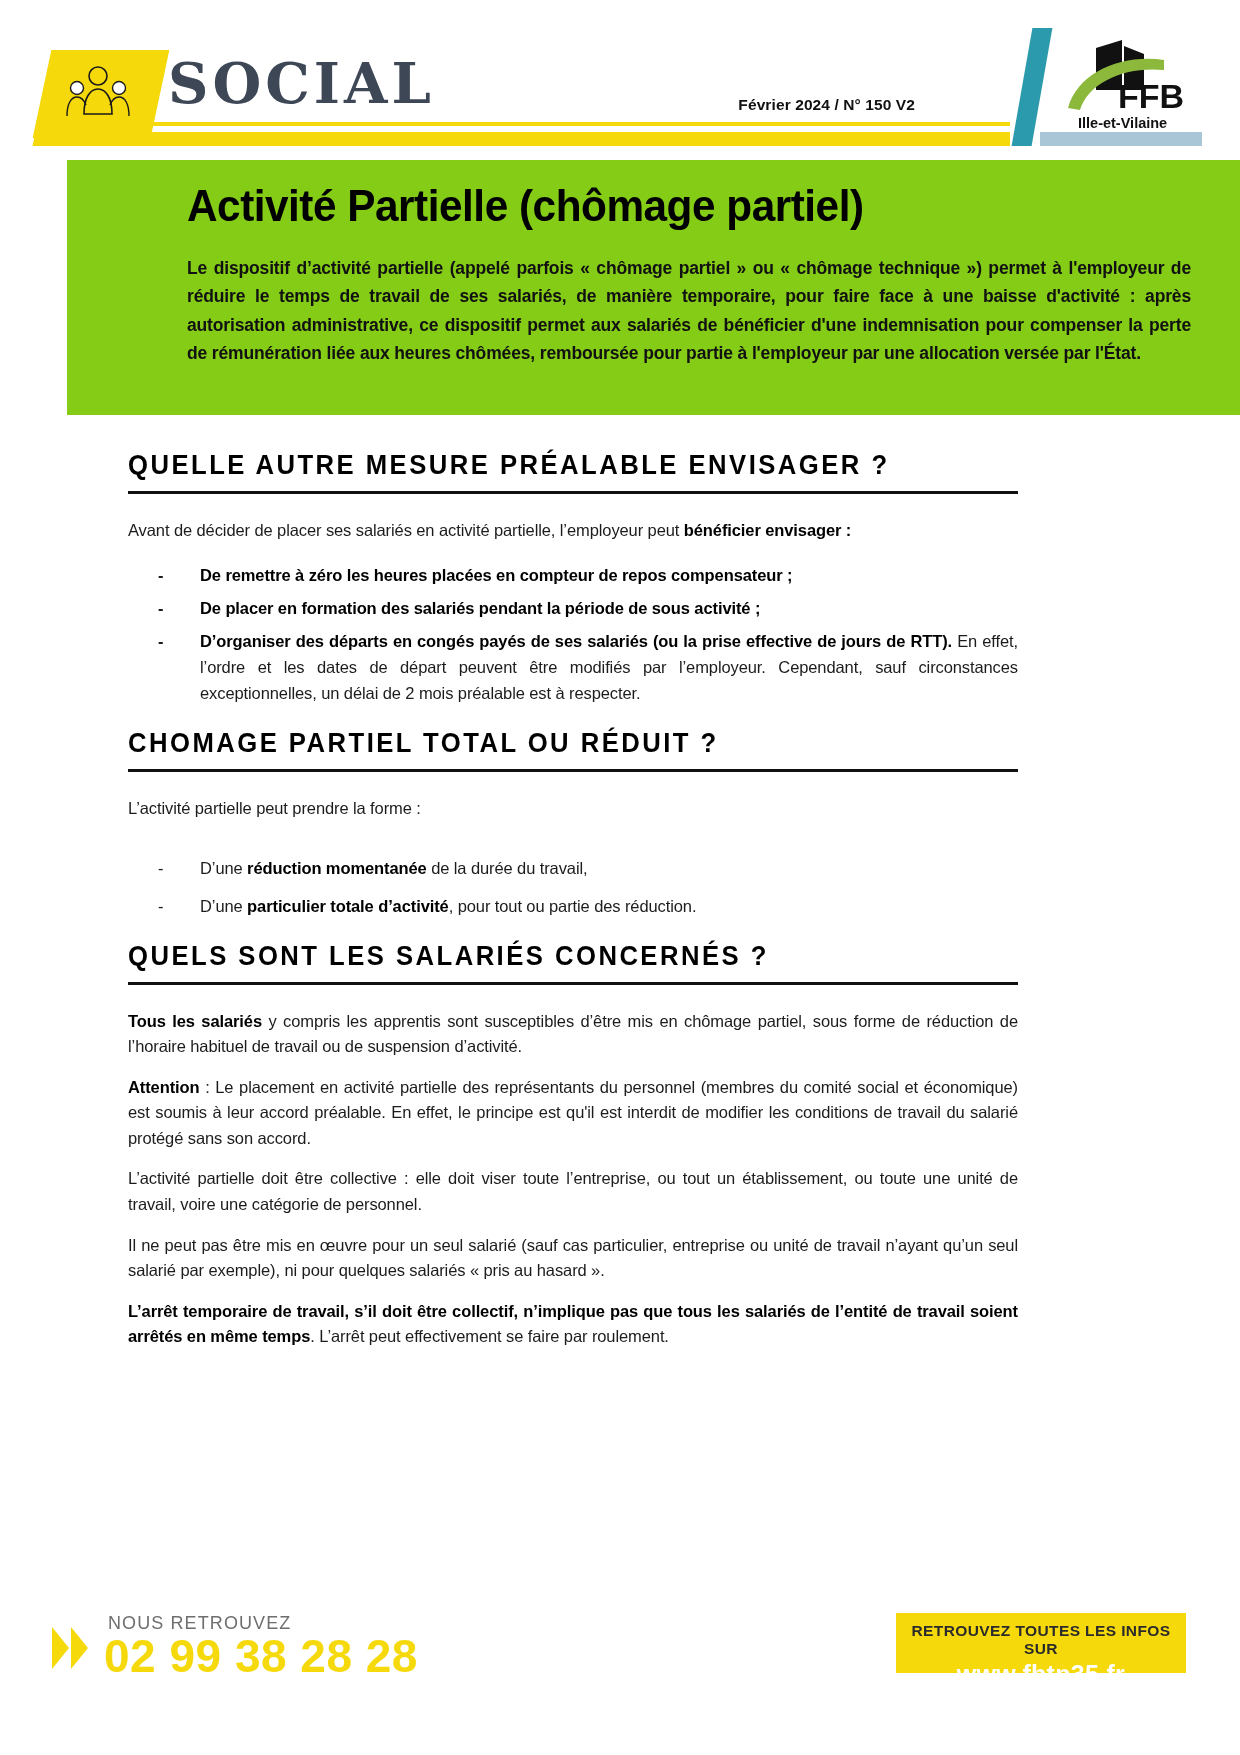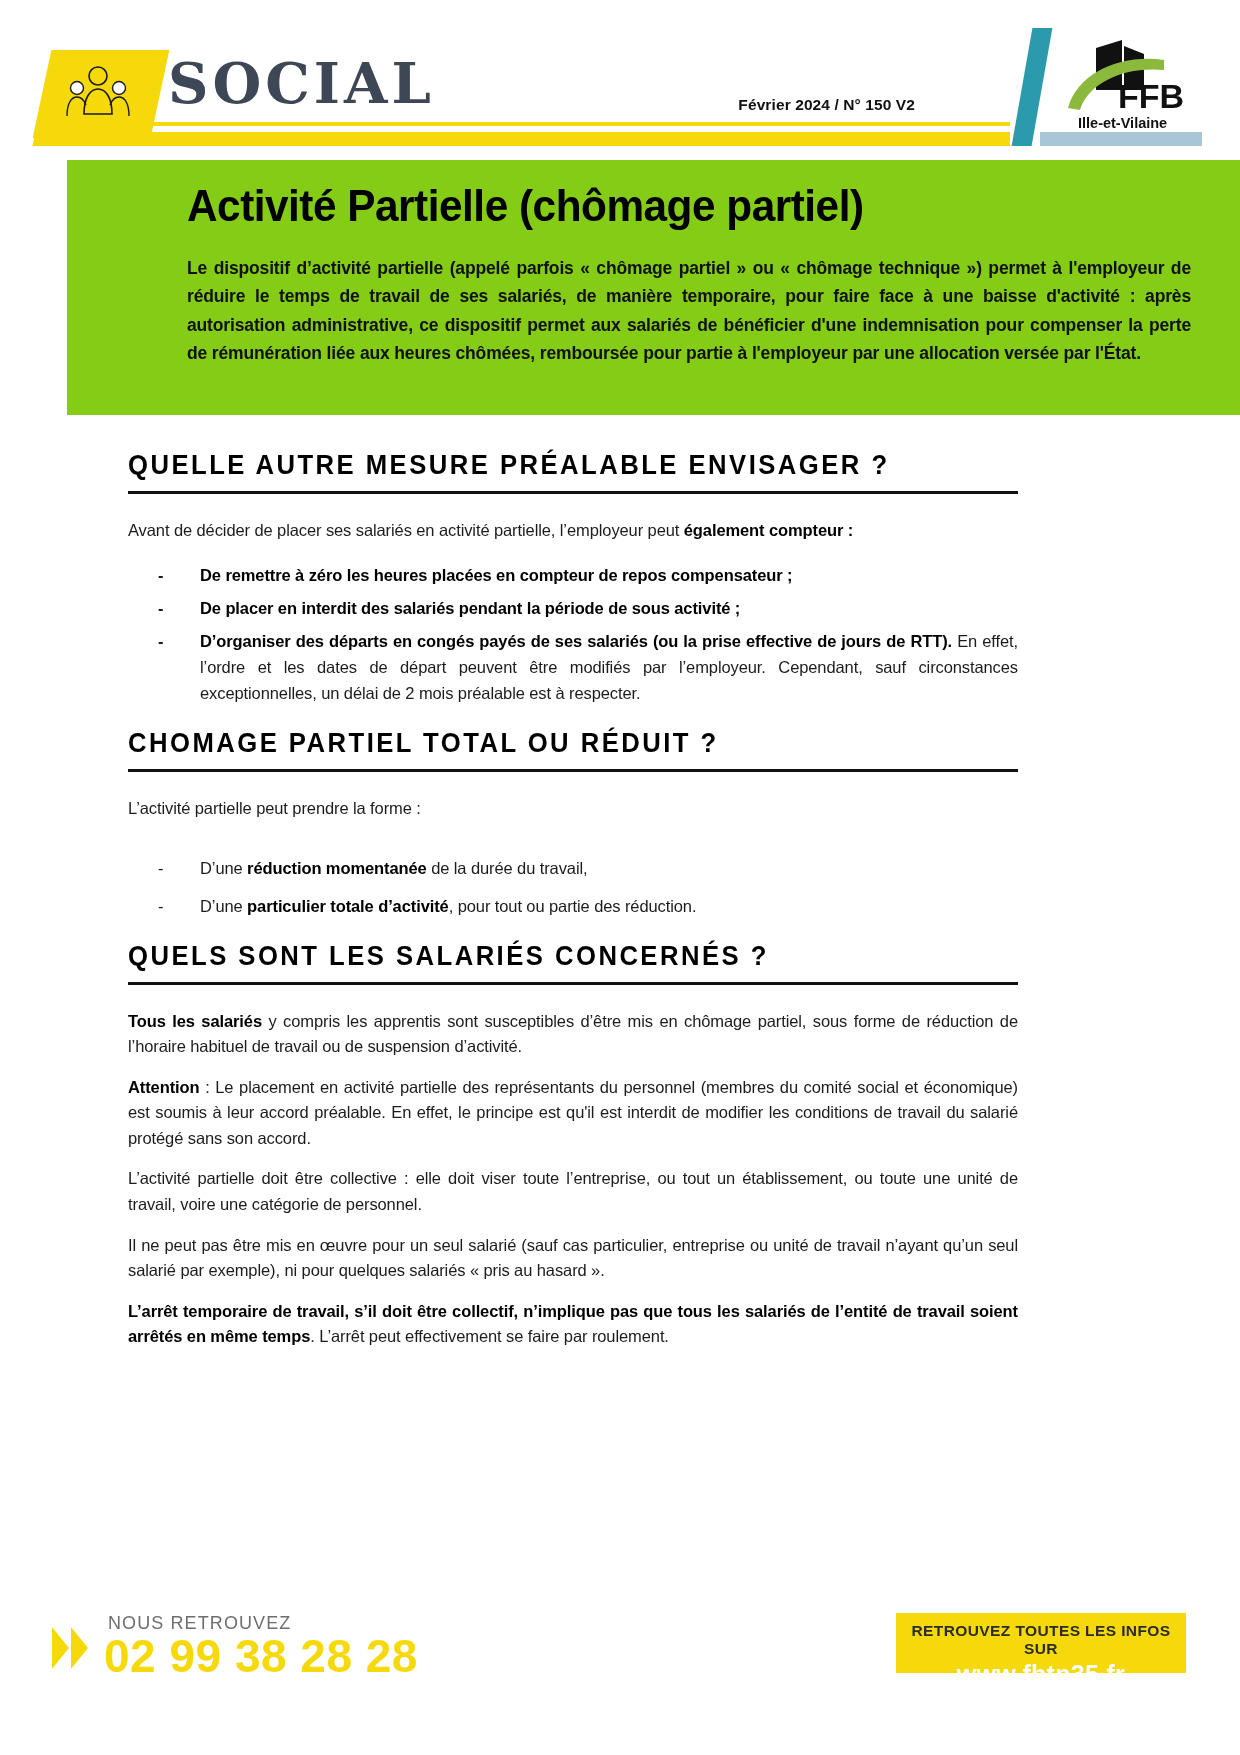--- a/index.html
+++ b/index.html
@@ -296,24 +296,24 @@
 <div class="intro-box">
   <h1 class="intro-title">Activité Partielle (chômage partiel)</h1>
   <p class="intro-text">Le dispositif d’activité partielle (appelé parfois « chômage partiel » ou « chômage technique ») permet à l'employeur de réduire le temps de travail de ses salariés, de manière temporaire, pour faire face à une baisse d'activité : après autorisation administrative, ce dispositif permet aux salariés de bénéficier d'une indemnisation pour compenser la perte de rémunération liée aux heures chômées, remboursée pour partie à l'employeur par une allocation versée par l'État.</p>
 </div>
 
 <div class="content">
 
   <div class="section">
     <h2 class="section-heading">QUELLE AUTRE MESURE PRÉALABLE ENVISAGER ?</h2>
     <div class="section-rule"></div>
-    <p class="para lead"><span>Avant de décider de placer ses salariés en activité partielle, l’employeur peut </span><b>également compteur :</b></p>
+    <p class="para lead"><span>Avant de décider de placer ses salariés en activité partielle, l’employeur peut </span><b>bénéficier envisager :</b></p>
     <ul class="bullets">
       <li><span class="dash">-</span><b>De remettre à zéro les heures placées en compteur de repos compensateur ;</b><span></span></li>
-      <li><span class="dash">-</span><b>De placer en interdit des salariés pendant la période de sous activité ;</b><span></span></li>
+      <li><span class="dash">-</span><b>De placer en formation des salariés pendant la période de sous activité ;</b><span></span></li>
       <li><span class="dash">-</span><b>D’organiser des départs en congés payés de ses salariés (ou la prise effective de jours de RTT).</b><span> En effet, l’ordre et les dates de départ peuvent être modifiés par l’employeur. Cependant, sauf circonstances exceptionnelles, un délai de 2 mois préalable est à respecter.</span></li>
     </ul>
   </div>
 
   <div class="section">
     <h2 class="section-heading">CHOMAGE PARTIEL TOTAL OU RÉDUIT ?</h2>
     <div class="section-rule"></div>
     <p class="para lead">L’activité partielle peut prendre la forme :</p>
     <div class="gap-sm"></div>
     <ul class="bullets tight light">

